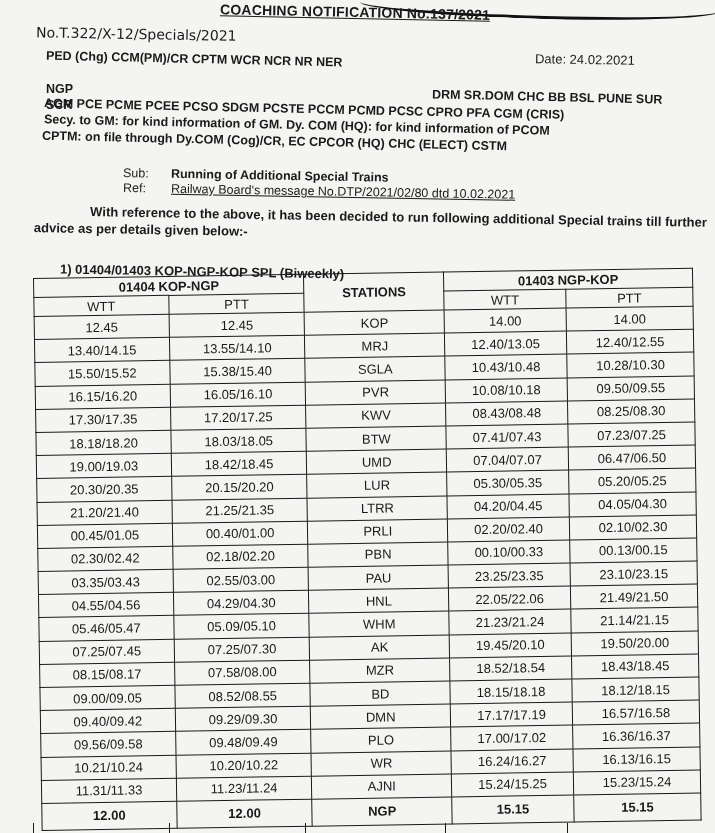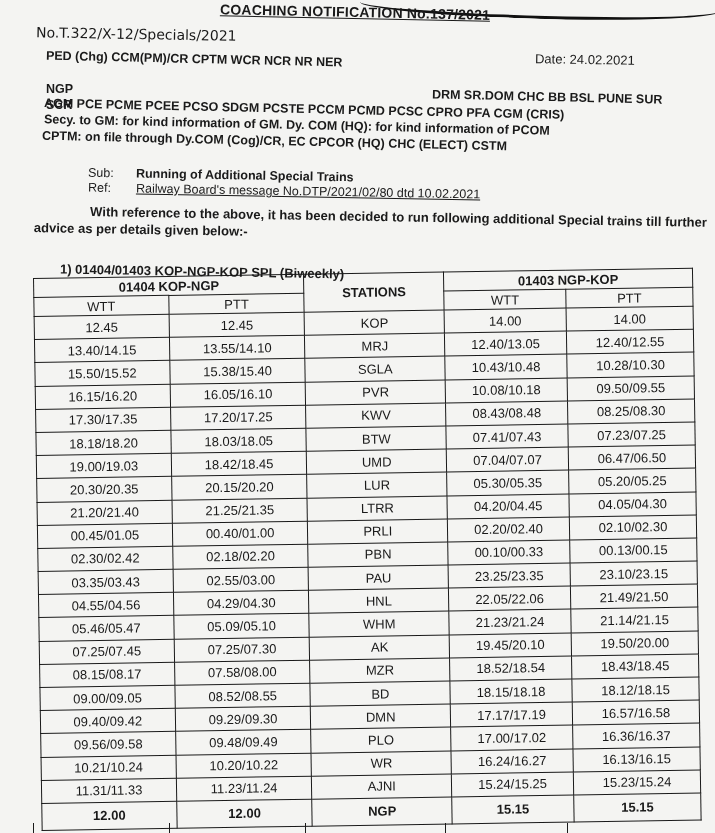--- a/index.html
+++ b/index.html
@@ -25,21 +25,21 @@
   .date { position: absolute; left: 535px; top: 52px; font-size: 13px; transform: rotate(1deg); }
   .addr { position: absolute; font-weight: bold; font-size: 12.5px; white-space: nowrap; }
   .a1 { left: 46px; top: 52px; transform: rotate(1.3deg); }
   .a2 { left: 46px; top: 66px; margin-top: 32px; }
   .a3 { left: 46px; top: 82px; }
   .a4 { left: 432px; top: 90px; transform: rotate(1.3deg); }
   .a5 { left: 44px; top: 102px; transform: rotate(1.3deg); }
   .a6 { left: 44px; top: 118px; transform: rotate(1.3deg); }
   .a7 { left: 42px; top: 134px; transform: rotate(1.3deg); }
   .sub-row { position: absolute; font-size: 12.5px; white-space: nowrap; transform: rotate(1deg); }
-  .sub-row .lbl { display: inline-block; width: 48px; }
+  .sub-row .lbl { display: inline-block; width: 48px; margin-left: 35px; }
   .r-sub { left: 88px; top: 168px; }
   .r-sub .val { font-weight: bold; }
   .r-ref { left: 88px; top: 184px; }
   .r-ref .val { text-decoration: underline; }
   .para { position: absolute; left: 34px; top: 208px; width: 680px; font-weight: bold; font-size: 13px; line-height: 17px; transform: rotate(1deg); }
   .para .indent { display: inline-block; width: 56px; }
   .item-title { position: absolute; left: 60px; top: 264px; font-weight: bold; font-size: 13px; transform: rotate(1deg); white-space: nowrap; }
   table.tt {
     position: absolute; left: 33px; top: 278px; width: 660px;
     border-collapse: collapse; font-size: 13px;

